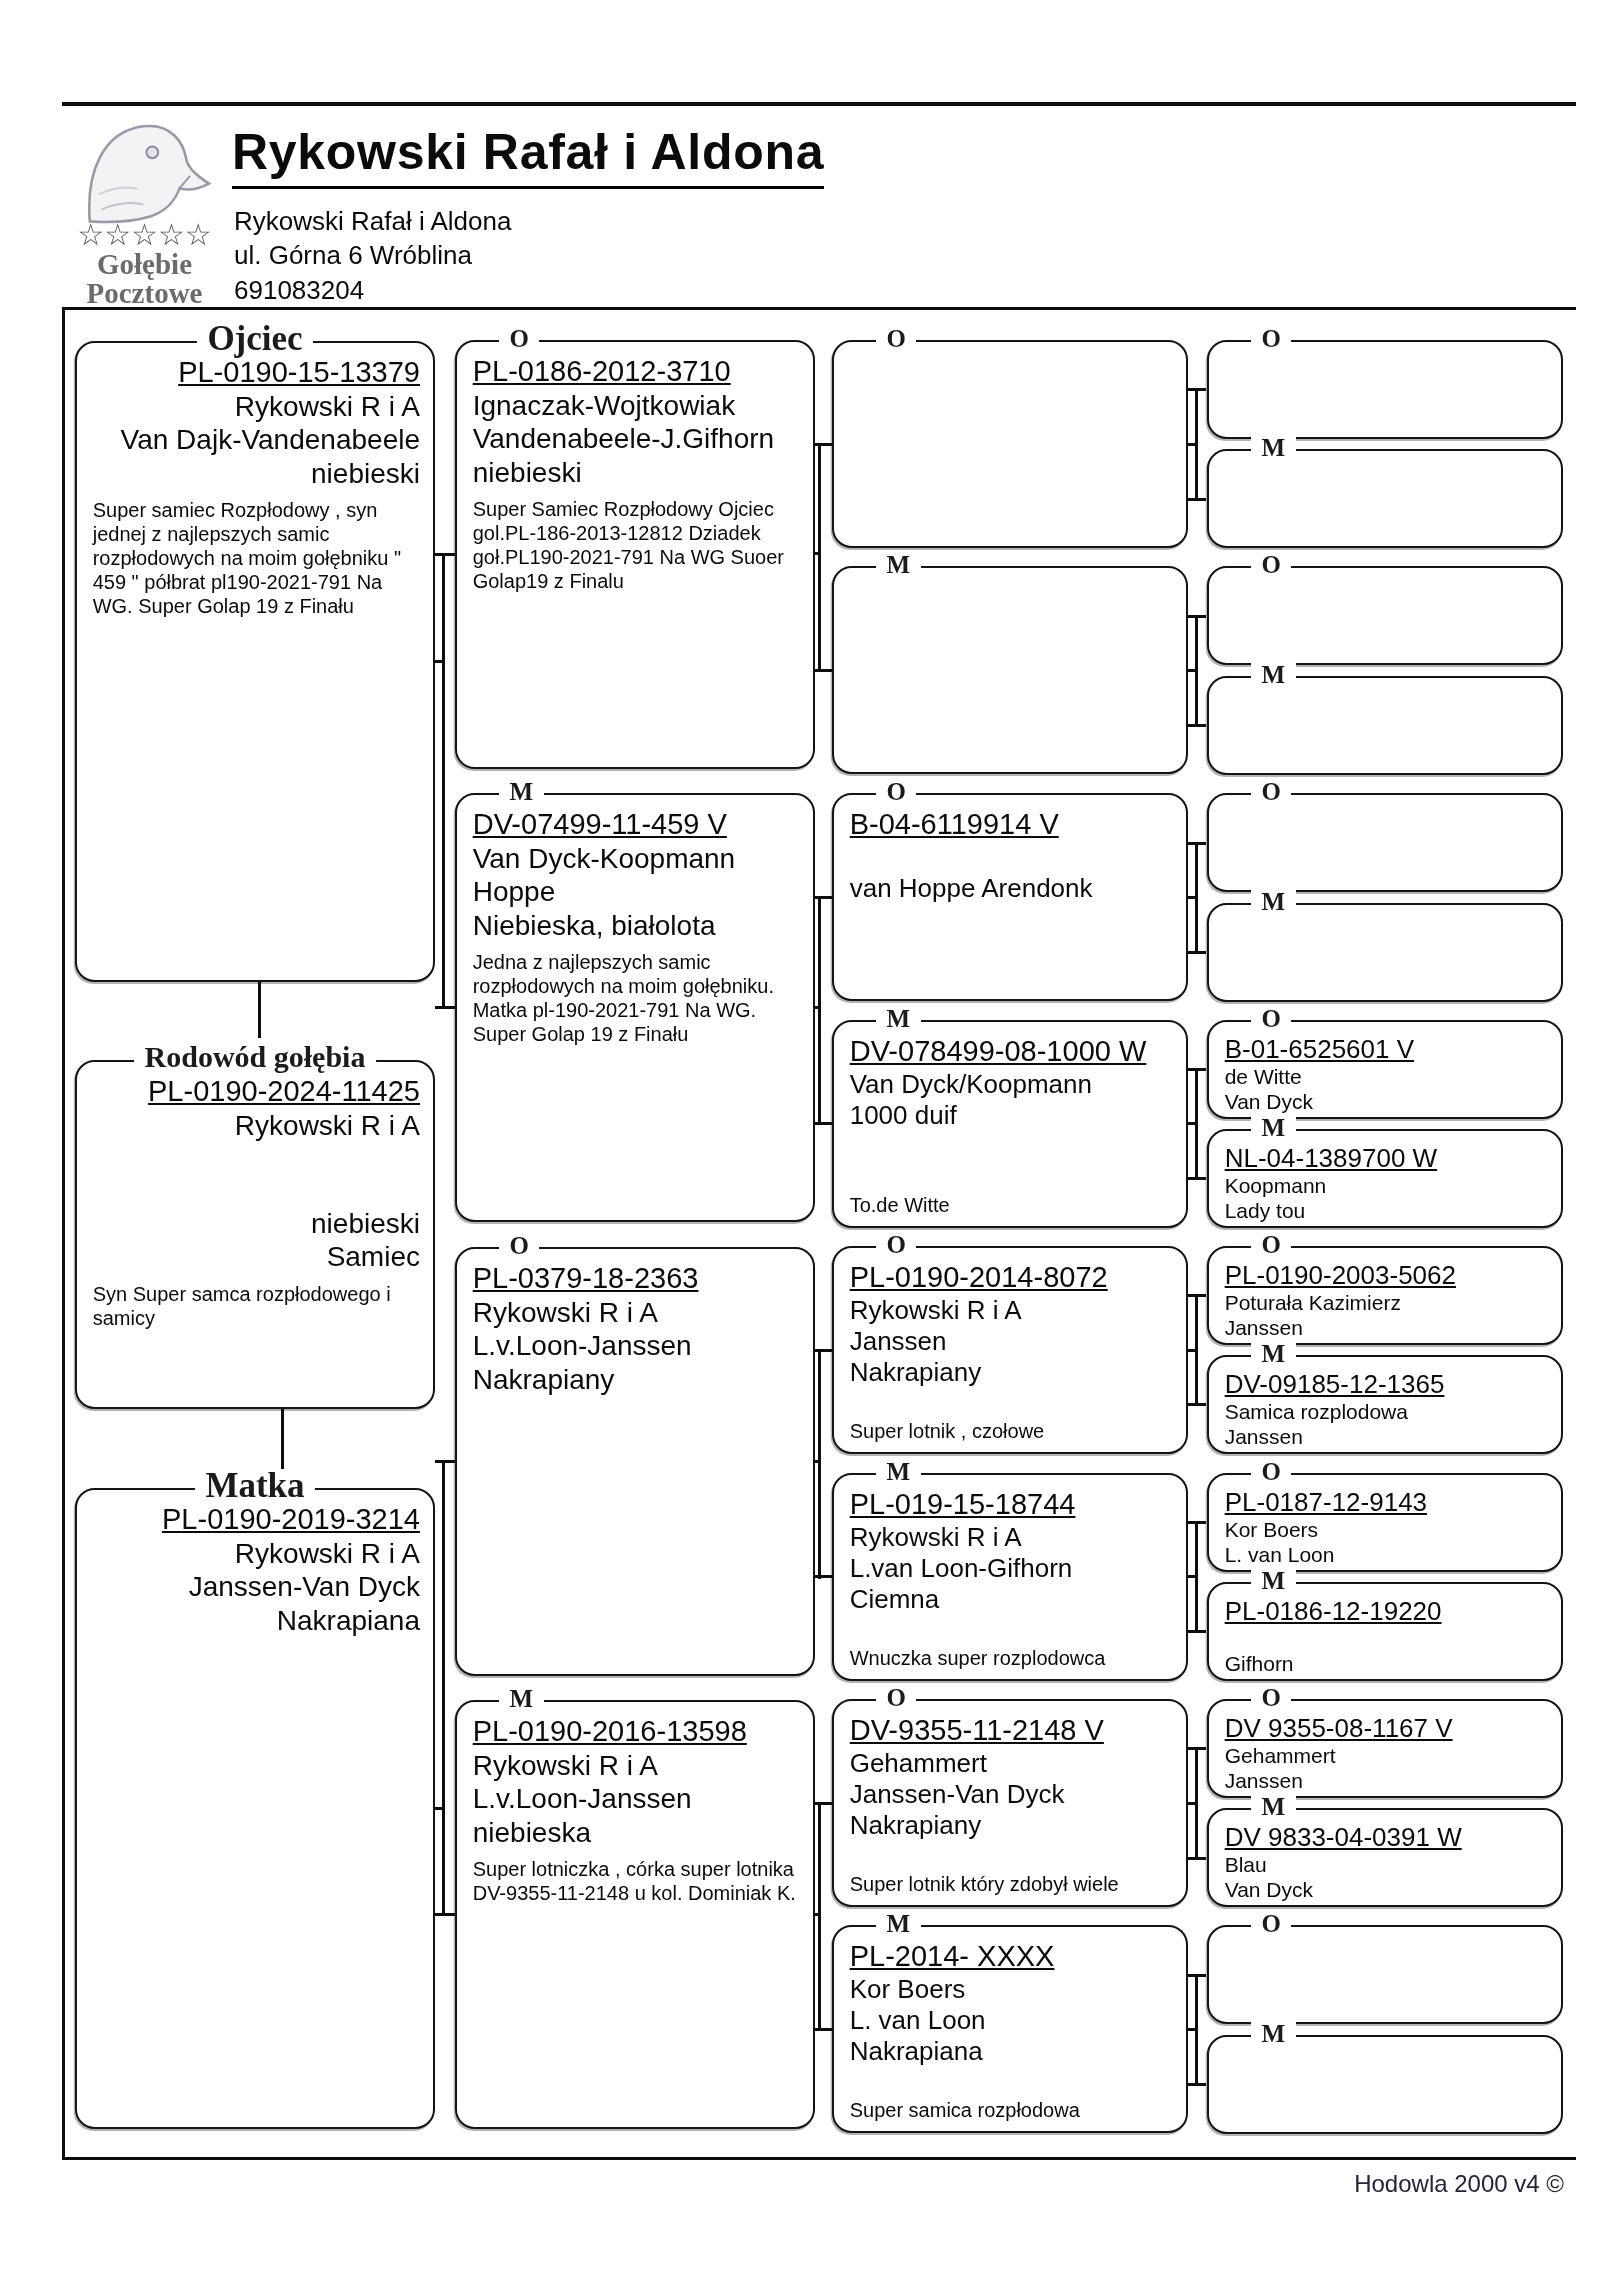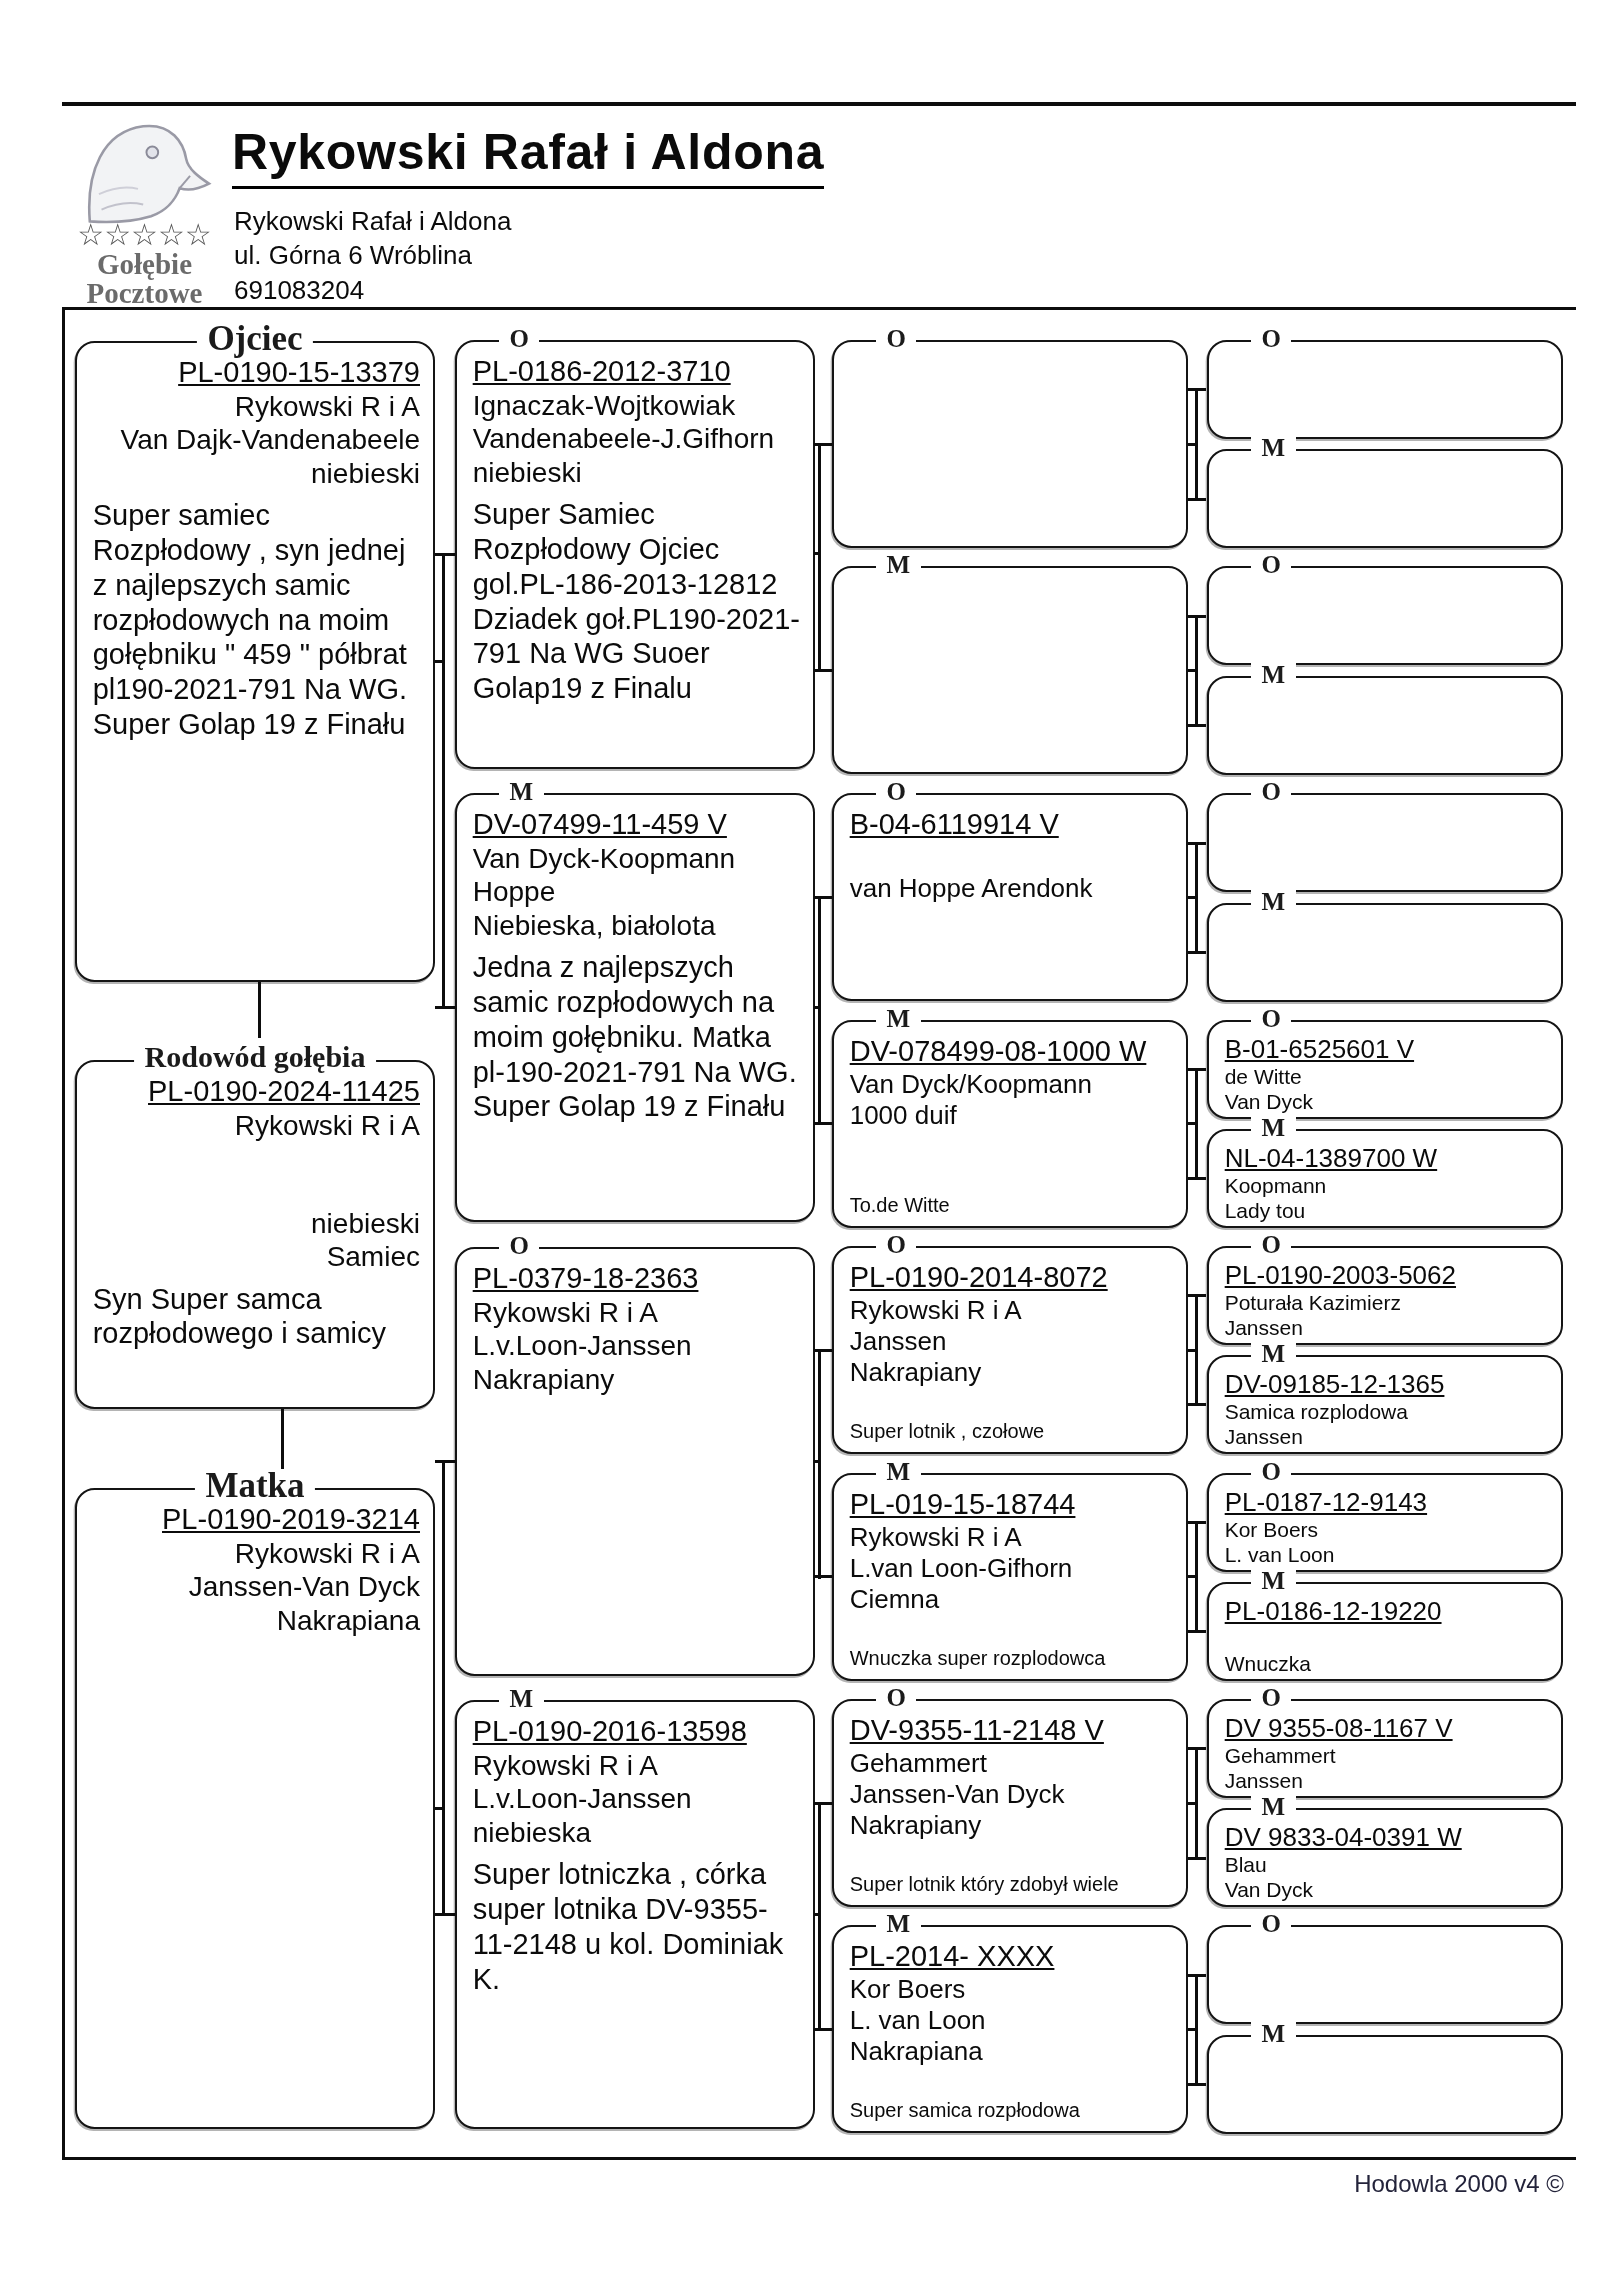--- a/index.html
+++ b/index.html
@@ -28,21 +28,21 @@
        font-weight:bold;line-height:1;white-space:nowrap;color:#1b1b1b;}
   .tagC{left:50%;transform:translateX(-50%);top:-22px;font-size:35px;}
   .tagS{left:50%;transform:translateX(-50%);top:-19.6px;font-size:30px;}
   .tagL{left:42px;top:-15.7px;font-size:25px;}
   .ring{font-size:29px;line-height:1.2;min-height:1.2em;text-decoration:underline;}
   .c4 .ring{font-size:26px;line-height:1.2;}
   .l{font-size:28px;line-height:1.2;min-height:1.2em;}
   .c3 .l{font-size:26px;}
   .c4 .l{font-size:21px;line-height:1.18;min-height:1.18em;}
   .sp{min-height:2.3em;}
-  .note{font-size:29px;line-height:1.2;margin-top:7.8px;white-space:pre-line;}
+  .note{font-size:20px;line-height:1.2;margin-top:7.8px;white-space:pre-line;}
   .c3 .note{font-size:20px;margin-top:auto;}
   .footer{position:absolute;right:59px;top:2170px;font-size:24px;color:#23233a;}
 </style>
 </head>
 <body>
 
 <div class="ln" style="left:62px;top:102px;width:1514px;height:3.9px"></div>
 
 <div class="logo">
   <svg width="139" height="112" viewBox="0 0 212 172">
@@ -251,21 +251,21 @@
 <div class="box c4" style="top:1473px;height:99px">
   <span class="tag tagL">O</span>
   <div class="ring">PL-0187-12-9143</div>
   <div class="l">Kor Boers</div>
   <div class="l">L. van Loon</div>
 </div>
 <div class="box c4" style="top:1582px;height:99px">
   <span class="tag tagL">M</span>
   <div class="ring">PL-0186-12-19220</div>
   <div class="l"></div>
-  <div class="l">Wnuczka</div>
+  <div class="l">Gifhorn</div>
 </div>
 <div class="box c4" style="top:1699px;height:99px">
   <span class="tag tagL">O</span>
   <div class="ring">DV 9355-08-1167 V</div>
   <div class="l">Gehammert</div>
   <div class="l">Janssen</div>
 </div>
 <div class="box c4" style="top:1808px;height:99px">
   <span class="tag tagL">M</span>
   <div class="ring">DV 9833-04-0391 W</div>

